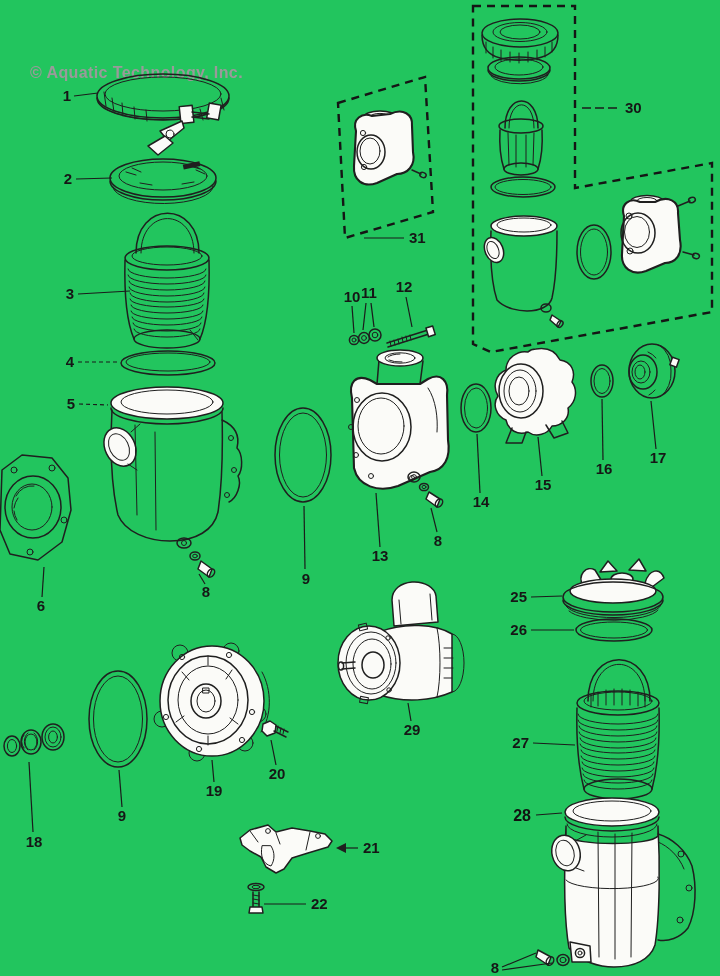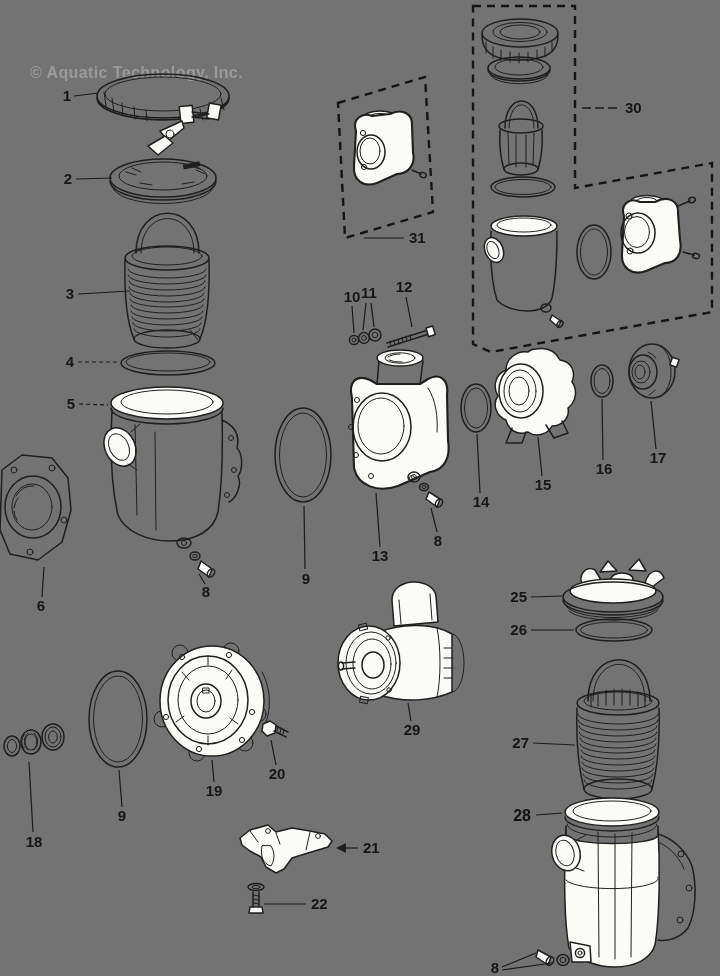--- a/index.html
+++ b/index.html
@@ -2,21 +2,21 @@
 <html><head>
 <meta charset="utf-8">
 <style>
   html,body{margin:0;padding:0;}
   body{
     width:720px;height:976px;
     background:#fbfbf8;
     font-family:"Liberation Sans",sans-serif;
     overflow:hidden;
   }
-  .stage{position:relative;width:720px;height:976px;background:#737373;}
+  .stage{position:relative;width:720px;height:976px;background:#22c55e;}
   svg{display:block}
   
   .lw  {fill:none;stroke:#1f1f1f;stroke-width:1.5;stroke-linecap:round;stroke-linejoin:round;}
   .w1  {fill:none;stroke:#1f1f1f;stroke-width:1;stroke-linecap:round;stroke-linejoin:round;}
   .paper{fill:#fbfbf8;stroke:#1f1f1f;stroke-width:1.5;stroke-linejoin:round;}
   .paper2{fill:#fbfbf8;stroke:#1f1f1f;stroke-width:2.1;stroke-linejoin:round;}
   .ink {fill:#1f1f1f;stroke:none;}
   .dashbox{fill:none;stroke:#151515;stroke-width:2.4;stroke-dasharray:8 6;stroke-linejoin:miter;}
   .lead{stroke:#1b1b1b;stroke-width:1.2;fill:none;}
   .lead-dash{stroke:#1b1b1b;stroke-width:1.2;fill:none;stroke-dasharray:4 3;}

